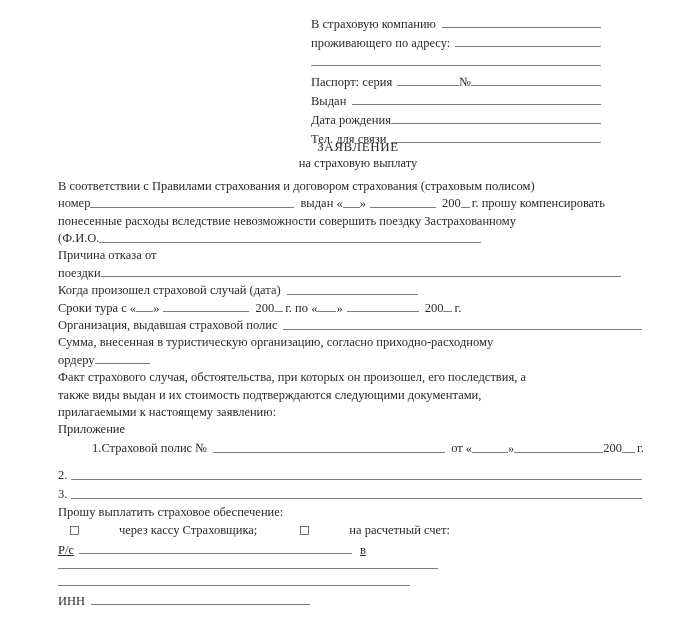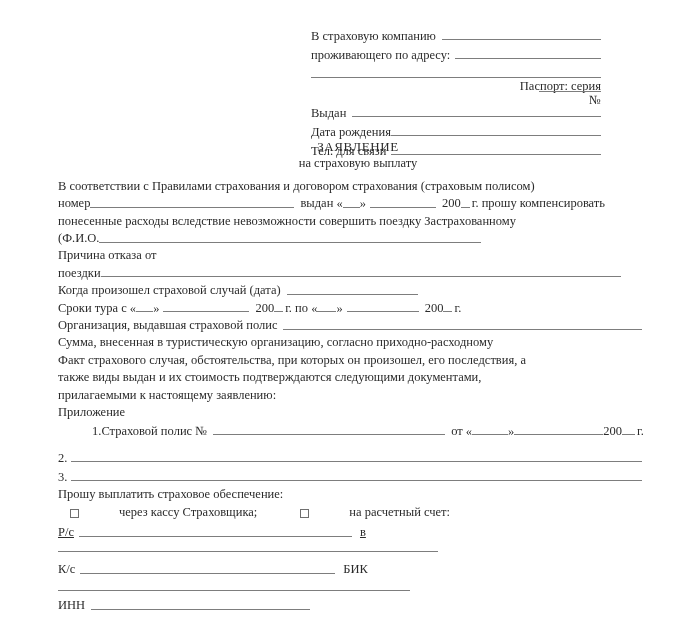--- a/index.html
+++ b/index.html
@@ -41,21 +41,21 @@
     position: relative;
     top: -2px;
     flex: 0 0 auto;
   }
   .rule.grow { flex: 1 1 auto; }
 
   
   .header {
     position: absolute;
     left: 311px;
-    top: 23px;
+    top: 11px;
     width: 290px;
   }
   .header .ln { height: 19px; }
   .header .txt { font-size: 12.5px; }
 
   
   .title-block {
     position: absolute;
     left: 57px;
     top: 140px;
@@ -110,21 +110,21 @@
 
     <div class="ln">
       <span class="txt">проживающего по адресу:</span>
       <span class="rule grow" style="margin-left:5px;"></span>
     </div>
 
     <div class="ln">
       <span class="rule grow"></span>
     </div>
 
-    <div class="ln" style="height:20px;flex-direction:column;">
+    <div class="ln" style="height:20px;">
       <span class="txt">Паспорт: серия</span>
       <span class="rule" style="width:62px;margin-left:5px;"></span>
       <span class="txt">№</span>
       <span class="rule grow"></span>
     </div>
 
     <div class="ln">
       <span class="txt">Выдан</span>
       <span class="rule grow" style="margin-left:6px;"></span>
     </div>
@@ -205,20 +205,24 @@
 
     <div class="ln">
       <span class="txt">Организация, выдавшая страховой полис</span>
       <span class="rule grow" style="margin-left:6px;"></span>
     </div>
 
     <div class="ln">
       <span class="txt">Сумма, внесенная в туристическую организацию, согласно приходно-расходному</span>
     </div>
 
+    <div class="ln">
+      <span class="txt">ордеру</span>
+      <span class="rule" style="width:55px;"></span>
+    </div>
 
     <div class="ln">
       <span class="txt">Факт страхового случая, обстоятельства, при которых он произошел, его последствия, а</span>
     </div>
 
     <div class="ln">
       <span class="txt">также виды выдан и их стоимость подтверждаются следующими документами,</span>
     </div>
 
     <div class="ln">
@@ -267,25 +271,20 @@
     <div class="ln" style="height:20px;text-decoration:underline;">
       <span class="txt">Р/с</span>
       <span class="rule" style="width:273px;margin-left:5px;"></span>
       <span class="txt" style="padding-left:8px;">в</span>
     </div>
 
     <div class="ln" style="height:15px;">
       <span class="rule" style="width:380px;"></span>
     </div>
 
-    <div class="ln" style="height:22px;">
-      <span class="txt">К/с</span>
-      <span class="rule" style="width:255px;margin-left:5px;"></span>
-      <span class="txt" style="padding-left:8px;">БИК</span>
-    </div>
 
     <div class="ln" style="height:17px;">
       <span class="rule" style="width:352px;"></span>
     </div>
 
     <div class="ln" style="height:19px;">
       <span class="txt">ИНН</span>
       <span class="rule" style="width:219px;margin-left:6px;"></span>
     </div>
 

